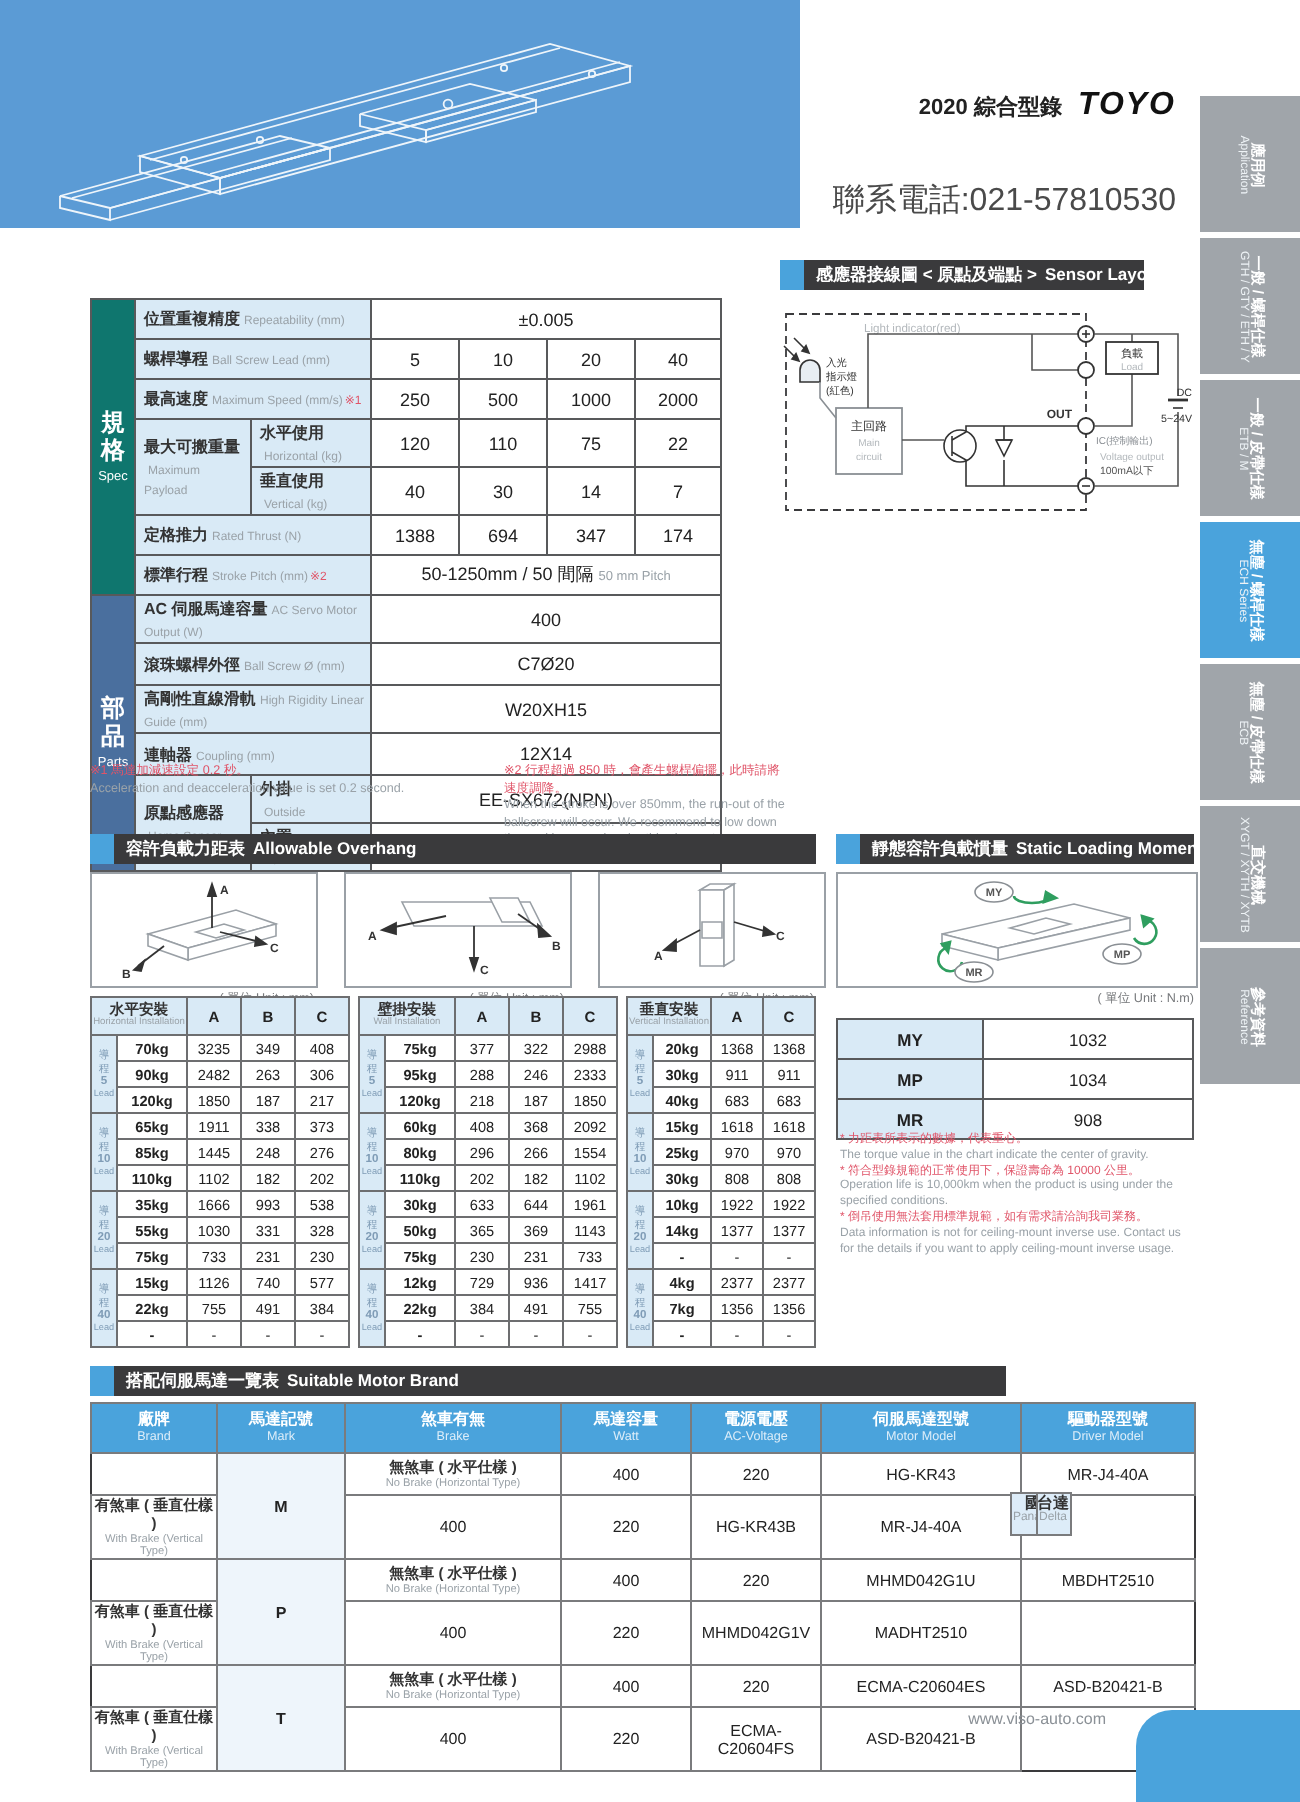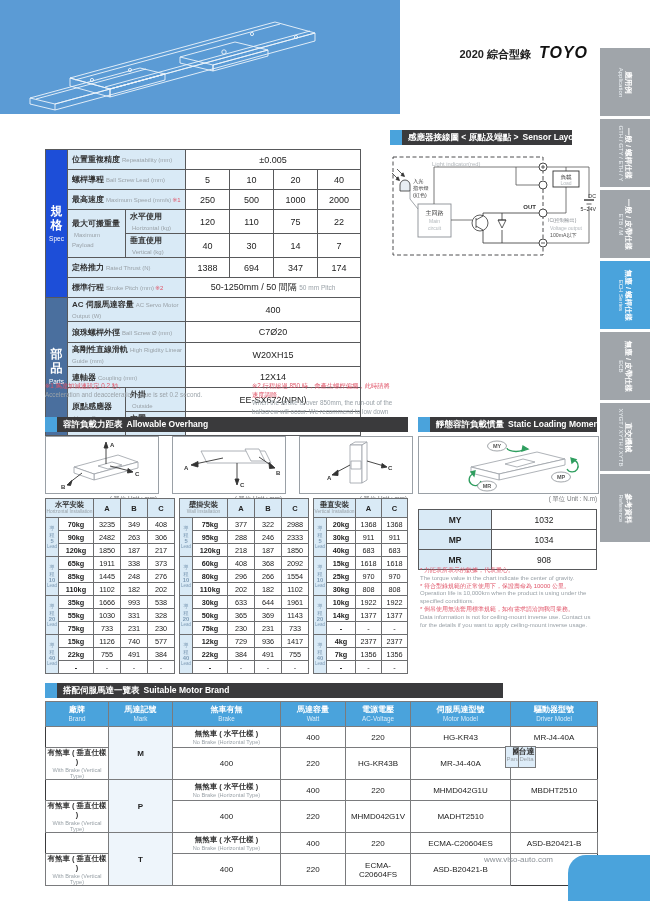--- a/index.html
+++ b/index.html
@@ -29,21 +29,21 @@
   .sec-h .bar .e{margin-left:4px;font-weight:bold;}
   
   table{border-collapse:collapse;table-layout:fixed;}
   .spec{position:absolute;left:45px;top:149px;width:315px;}
   .spec td{border:1px solid #58595b;font-size:9px;padding:0;height:17px;
            text-align:center;vertical-align:middle;overflow:hidden;}
   .spec td.lab{background:#d9eaf6;text-align:left;padding:1px 2px 1px 4px;}
   .spec td.lab .zh{font-size:8px;font-weight:bold;color:#333;}
   .spec td.lab .en{font-size:6px;color:#9aa2a8;margin-left:2px;}
   .spec td.lab .mk{font-size:6px;color:#e05468;margin-left:1px;}
-  .spec .vcell{background:#1d4ed8;color:#fff;}
+  .spec .vcell{background:#0f766e;color:#fff;}
   .spec .vcell.parts{background:#4a6f9e;}
   .vstack{width:13px;margin:0 auto;word-break:break-all;font-size:12px;font-weight:bold;line-height:1.15;}
   .ven{font-size:6.5px;margin-top:2px;}
   .spec td.val{background:#fff;color:#222;}
   .spec td.val .gy{color:#9aa2a8;font-size:6.5px;}
   
   .fnotes{position:absolute;left:45px;top:382px;width:350px;display:flex;gap:12px;}
   .fn{font-size:6.3px;line-height:1.35;}
   .fn .r{color:#e05468;}
   .fn .g{color:#9aa2a8;}
@@ -131,20 +131,21 @@
         <path d="M55,104 L165,74 L165,80 L55,110"></path>
         <path d="M30,98 L30,104 L55,110 L55,104"></path>
         <path d="M36,99 L146,69"></path>
       </g>
     </svg>
   </div>
 
   <div class="brand">
     <span class="cat">2020 綜合型錄</span><span class="logo">TOYO</span>
   </div>
+  <div class="phone">聯系電話:021-57810530</div>
 
   <div class="sidebar">
     <div class="side-tab">
         <div class="rot">
           <div class="zh">應用例</div>
           <div class="en">Application</div>
         </div>
       </div>
     <div class="side-tab">
         <div class="rot">

